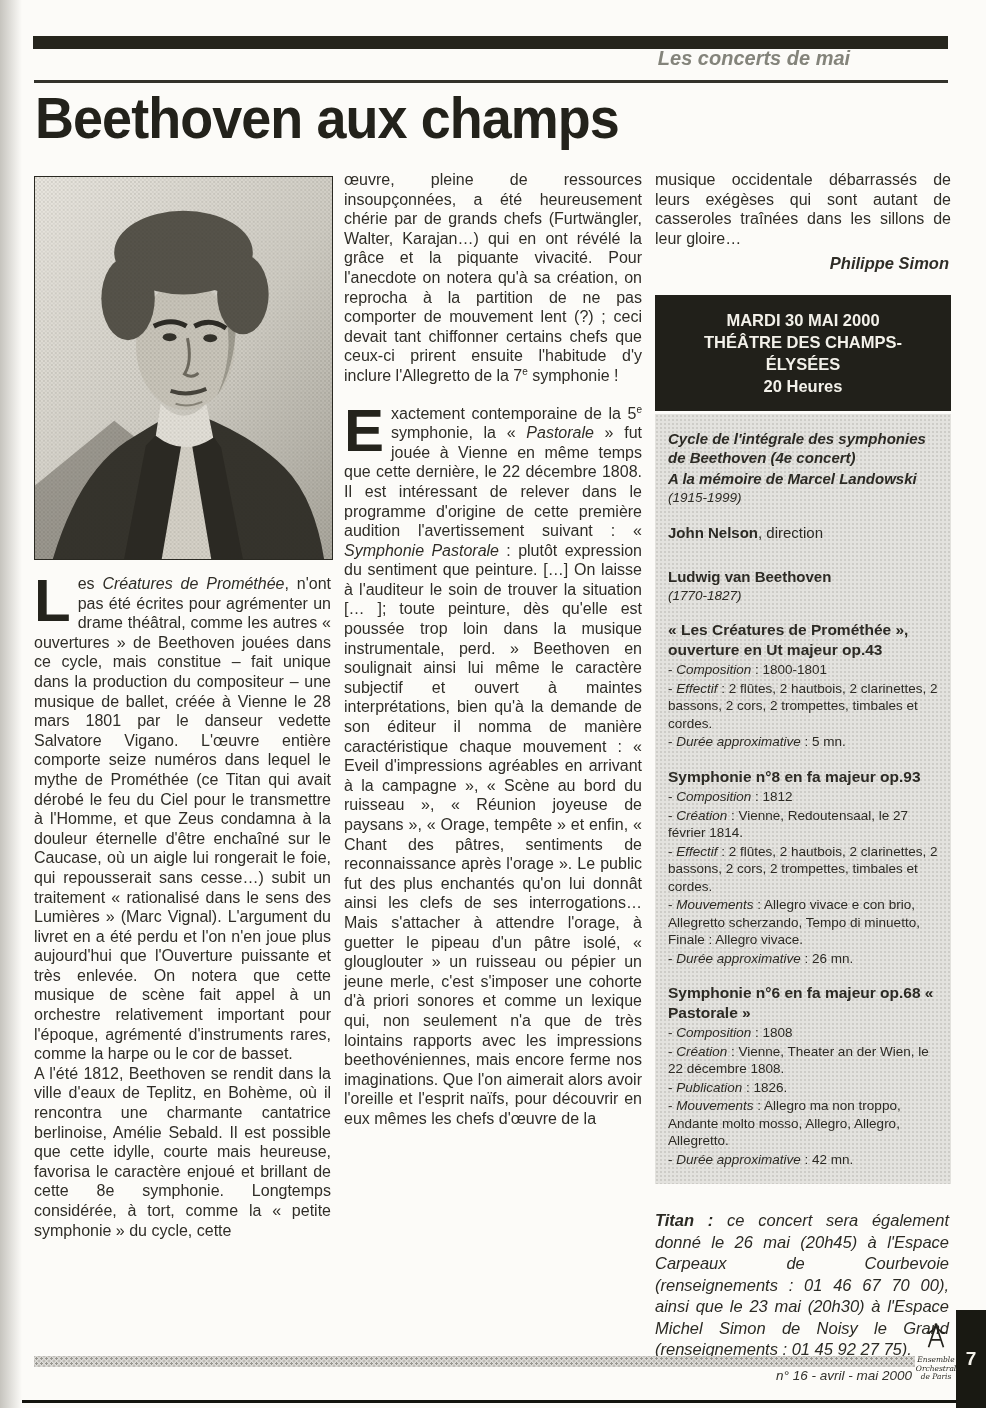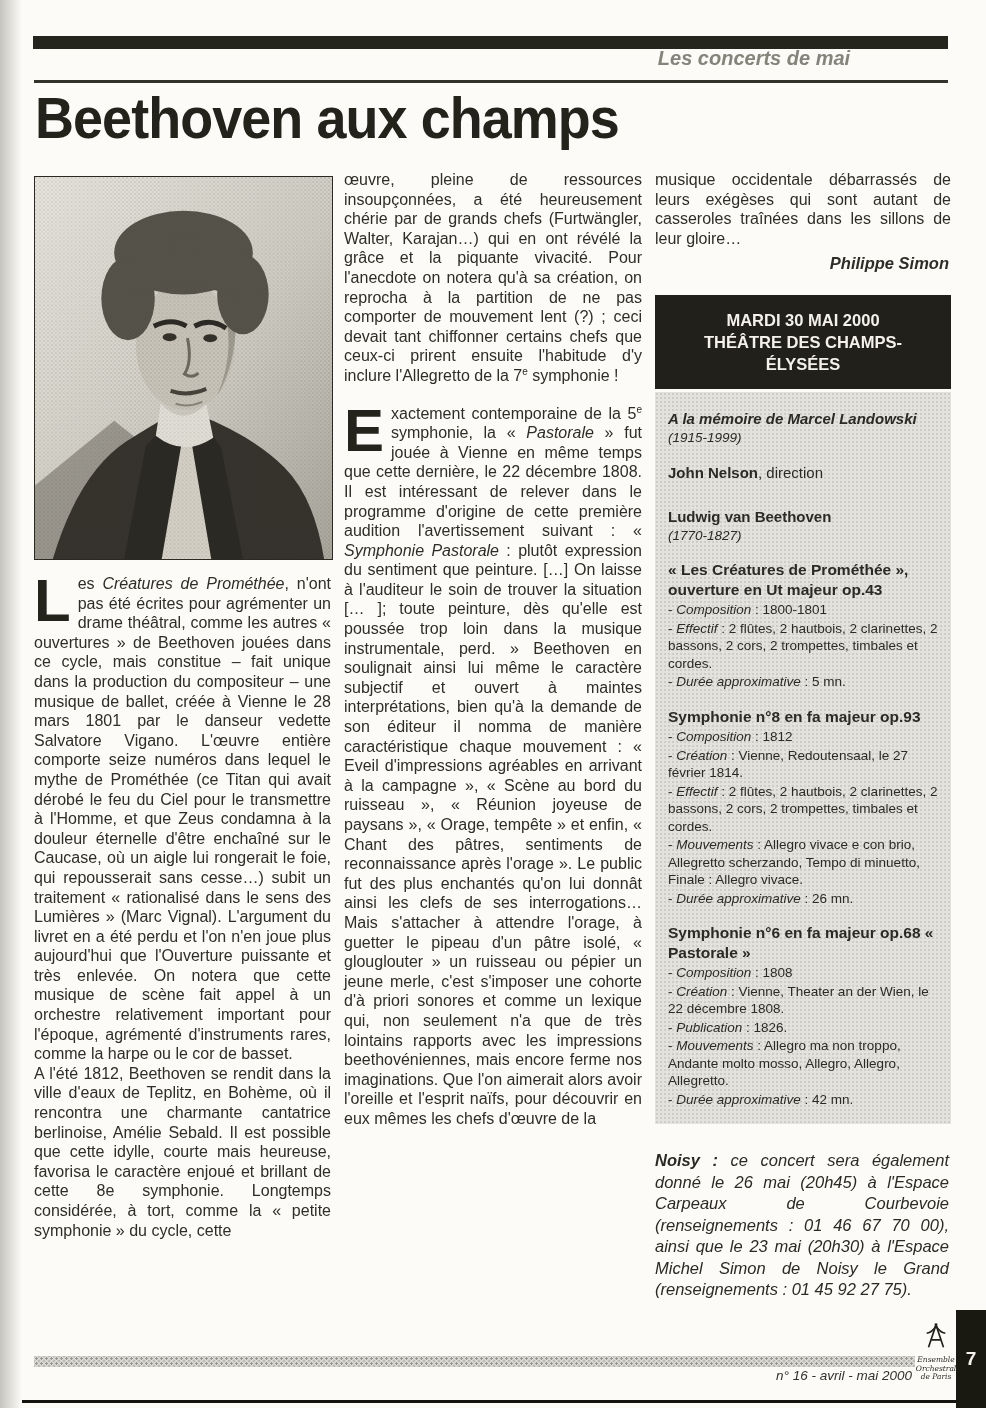--- a/index.html
+++ b/index.html
@@ -137,23 +137,25 @@
 
   <div class="col col-right">
     <p class="body-text">
       <span><span>musique occidentale débarrassés de leurs exégèses qui sont autant de casseroles traînées dans les sillons de leur gloire…</span></span>
     </p>
     <p class="author">Philippe Simon</p>
 
     <div class="event-box">
       <div>MARDI 30 MAI 2000</div>
       <div>THÉÂTRE DES CHAMPS-ÉLYSÉES</div>
+      <div>20 Heures</div>
     </div>
 
     <div class="program-box">
+      <div class="prog-cycle">Cycle de l'intégrale des symphonies de Beethoven (4e concert)</div>
       <div class="prog-memorial">A la mémoire de Marcel Landowski</div>
       <div class="prog-years">(1915-1999)</div>
 
       <div class="prog-conductor"><b>John Nelson</b><span>, </span><span>direction</span></div>
 
       <div class="prog-composer">Ludwig van Beethoven</div>
       <div class="prog-years">(1770-1827)</div>
 
       <div class="work">
         <div class="work-title">« Les Créatures de Prométhée », ouverture en Ut majeur op.43</div>
@@ -175,21 +177,21 @@
         <div class="work-title">Symphonie n°6 en fa majeur op.68 « Pastorale »</div>
         <div class="detail"><span>- </span><i>Composition</i><span> : </span><span>1808</span></div>
         <div class="detail"><span>- </span><i>Création</i><span> : </span><span>Vienne, Theater an der Wien, le 22 décembre 1808.</span></div>
         <div class="detail"><span>- </span><i>Publication</i><span> : </span><span>1826.</span></div>
         <div class="detail"><span>- </span><i>Mouvements</i><span> : </span><span>Allegro ma non troppo, Andante molto mosso, Allegro, Allegro, Allegretto.</span></div>
         <div class="detail"><span>- </span><i>Durée approximative</i><span> : </span><span>42 mn.</span></div>
       </div>
     </div>
 
     <p class="nota">
-      <b>Noisy :</b>
+      <b>Titan :</b>
       <span>ce concert sera également donné le 26 mai (20h45) à l'Espace Carpeaux de Courbevoie (renseignements : 01 46 67 70 00), ainsi que le 23 mai (20h30) à l'Espace Michel Simon de Noisy le Grand (renseignements : 01 45 92 27 75).</span>
     </p>
   </div>
 
   <div class="footer-band"></div>
   <div class="issue-info">n° 16 - avril - mai 2000</div>
   <div class="logo">
     <div class="logo-glyph">
       <svg viewBox="0 0 30 32">
         <g stroke="#23221c" stroke-width="1.8" fill="none">

